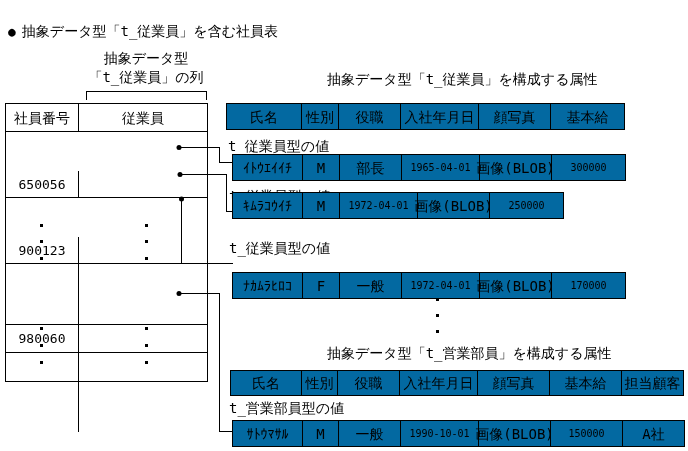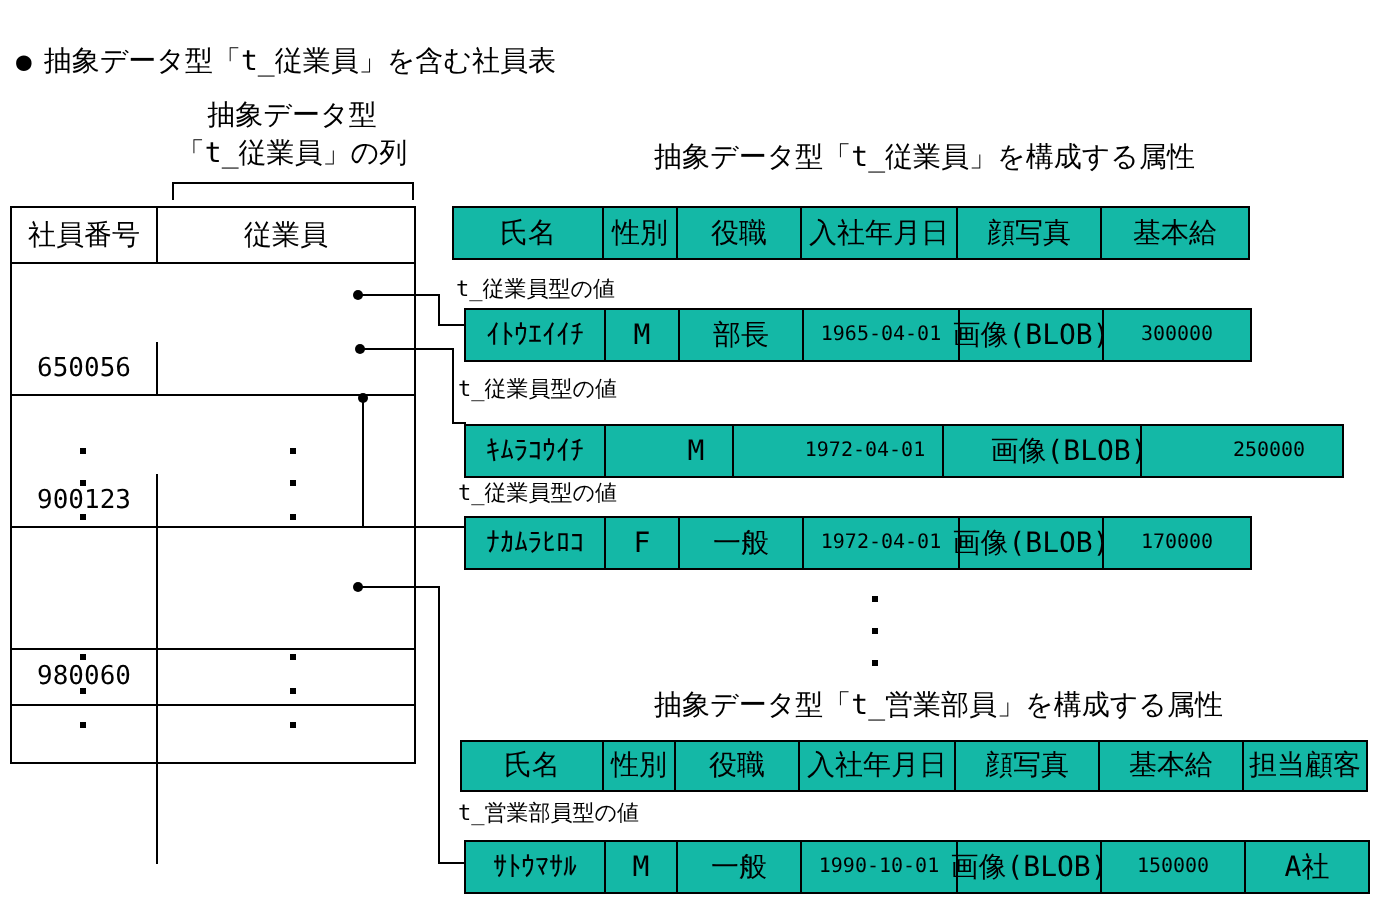--- a/index.html
+++ b/index.html
@@ -23,30 +23,30 @@
   
   .emp-table { left:5px; top:103px; width:201px; height:277px; border:1px solid #000; }
   .lrow { display:flex; border-bottom:1px solid #000; box-sizing:border-box; }
   .lrow.last { border-bottom:none; }
   .lc1 { width:73px; border-right:1px solid #000; box-sizing:border-box;
          display:flex; align-items:center; justify-content:center; }
   .lc2 { flex:1; display:flex; align-items:center; justify-content:center; }
   .h28 { height:28px; } .h27 { height:27px;margin-top:39px; } .h61 { height:61px; } .h79 { height:79px; }
 
   
-  .arow { position:absolute; display:flex; border:1px solid #000; background:#14b8a6; }
+  .arow { position:absolute; display:flex; border:1px solid #000; background:#0369a1; }
   .acell { box-sizing:border-box; border-right:1px solid #000;
            display:flex; align-items:center; justify-content:center;
            font-size:14px; white-space:nowrap; overflow:visible; }
   .acell.last { border-right:none; }
   .acell.num { font-size:10px; }
   .h25 { height:25px; } .h24 { height:24px; }
 
   .stitle { position:absolute; font-size:14px; white-space:nowrap; }
-  .vlabel { position:absolute; font-size:11px; white-space:nowrap; }
+  .vlabel { position:absolute; font-size:14px; white-space:nowrap; }
 
   svg.overlay { position:absolute; left:0; top:0; pointer-events:none; }
   svg.overlay path { stroke:#000; stroke-width:1; fill:none; shape-rendering:crispEdges; }
   svg.overlay circle, svg.overlay rect { fill:#000; stroke:none; }
 </style>
 </head>
 <body>
 
 <div class="canvas">
 
@@ -101,30 +101,30 @@
   <div class="arow h25" style="left:232px; top:154px;">
     <div class="acell" style="width:70px;">ｲﾄｳｴｲｲﾁ</div>
     <div class="acell" style="width:37px;">M</div>
     <div class="acell" style="width:62px;">部長</div>
     <div class="acell num" style="width:78px;">1965-04-01</div>
     <div class="acell" style="width:72px;">画像(BLOB)</div>
     <div class="acell num last" style="width:73px;">300000</div>
   </div>
 
   <div class="vlabel" style="left:229px; top:189px;">t_従業員型の値</div>
-  <div class="arow h25" style="left:232px; top:212px;gap:27px;">
+  <div class="arow h25" style="left:232px; top:192px;">
     <div class="acell" style="width:70px;">ｷﾑﾗｺｳｲﾁ</div>
     <div class="acell" style="width:37px;">M</div>
     <div class="acell num" style="width:78px;">1972-04-01</div>
     <div class="acell" style="width:72px;">画像(BLOB)</div>
     <div class="acell num last" style="width:73px;">250000</div>
   </div>
 
   <div class="vlabel" style="left:229px; top:241px;">t_従業員型の値</div>
-  <div class="arow h25" style="left:232px; top:258px;">
+  <div class="arow h25" style="left:232px; top:272px;">
     <div class="acell" style="width:70px;">ﾅｶﾑﾗﾋﾛｺ</div>
     <div class="acell" style="width:37px;">F</div>
     <div class="acell" style="width:62px;">一般</div>
     <div class="acell num" style="width:78px;">1972-04-01</div>
     <div class="acell" style="width:72px;">画像(BLOB)</div>
     <div class="acell num last" style="width:73px;">170000</div>
   </div>
 
   <div class="stitle" style="left:327px; top:346px;">抽象データ型「t_営業部員」を構成する属性</div>
 

